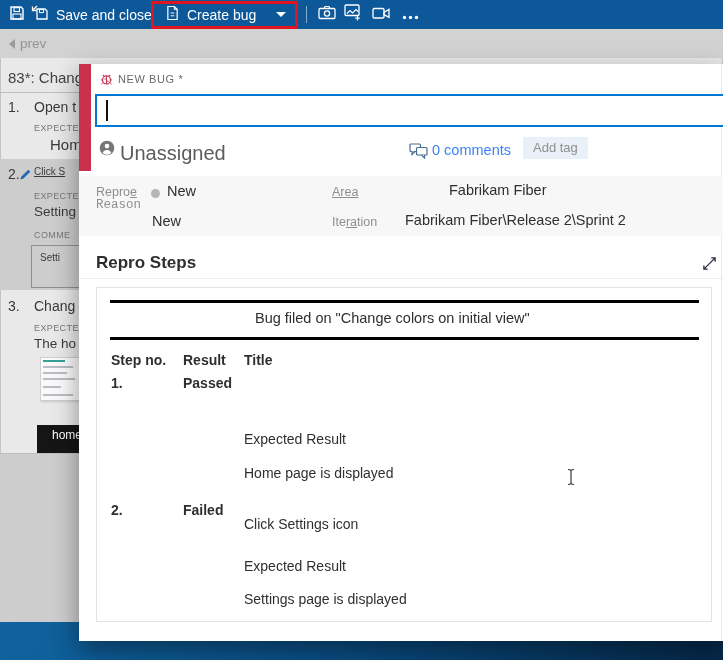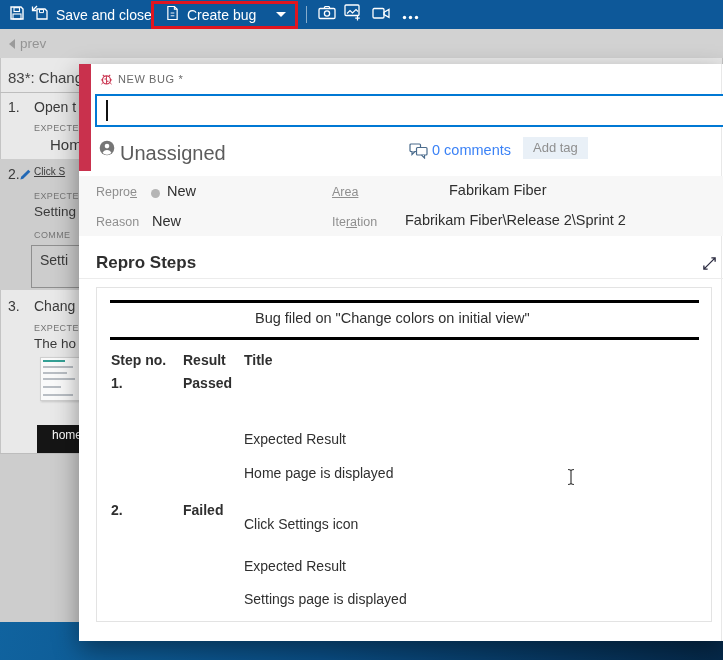--- a/index.html
+++ b/index.html
@@ -169,21 +169,21 @@
   <span style="position:absolute; left:19px; top:167px;">
     <svg width="13" height="13" viewBox="0 0 14 14">
         <path d="M1.5 12.5l.8-3L10 1.8l2.2 2.2L4.5 11.7z" fill="#2268b5"></path>
       </svg>
   </span>
   <div class="lp-text" style="left:34px; top:166px; font-size:10px;text-decoration:underline;">Click S</div>
   <div class="lp-text cap" style="left:34px; top:191px;">EXPECTE</div>
   <div class="lp-text" style="left:34px; top:204px; font-size:13.5px;">Setting</div>
   <div class="lp-text cap" style="left:34px; top:230px;">COMME</div>
   <div class="comment-box"></div>
-  <div class="lp-text" style="left:40px; top:252px; font-size:14px;">Setti</div>
+  <div class="lp-text" style="left:40px; top:252px; font-size:10px;">Setti</div>
 
   <div class="lp-text" style="left:8px; top:298px; font-size:14px;">3.</div>
   <div class="lp-text" style="left:34px; top:298px; font-size:14px;">Chang</div>
   <div class="lp-text cap" style="left:34px; top:323px;">EXPECTE</div>
   <div class="lp-text" style="left:34px; top:336px; font-size:13.5px;">The ho</div>
 
   <div class="thumb">
     <div class="t-bar"></div>
     <div class="t-ln" style="top:8px; width:30px;"></div>
     <div class="t-ln" style="top:14px; width:24px;"></div>
@@ -236,21 +236,21 @@
         </svg>
     </span>
     <div class="abs comments">0 comments</div>
     <div class="add-tag">Add tag</div>
 
     <div class="fields">
       <div class="f-label" style="left:17px; top:9px;"><span>Repro</span><span class="ukey">e</span><span></span></div>
       <span class="state-dot"></span>
       <div class="f-value" style="left:88px; top:7px;">New</div>
 
-      <div class="f-label" style="left:17px; top:39px;"><span>Reason</span><span class="ukey"></span><span></span></div>
+      <div class="f-label" style="left:17px; top:22px;font-family:Liberation Mono, monospace;"><span>Reason</span><span class="ukey"></span><span></span></div>
       <div class="f-value" style="left:73px; top:37px;">New</div>
 
       <div class="f-label" style="left:253px; top:9px;"><span></span><span class="ukey">Area</span><span></span></div>
       <div class="f-value" style="left:326px; top:6px;margin-left:44px;">Fabrikam Fiber</div>
 
       <div class="f-label" style="left:253px; top:39px;"><span>Ite</span><span class="ukey">ra</span><span>tion</span></div>
       <div class="f-value" style="left:326px; top:36px;">Fabrikam Fiber\Release 2\Sprint 2</div>
     </div>
 
     <div class="abs section-heading">Repro Steps</div>

